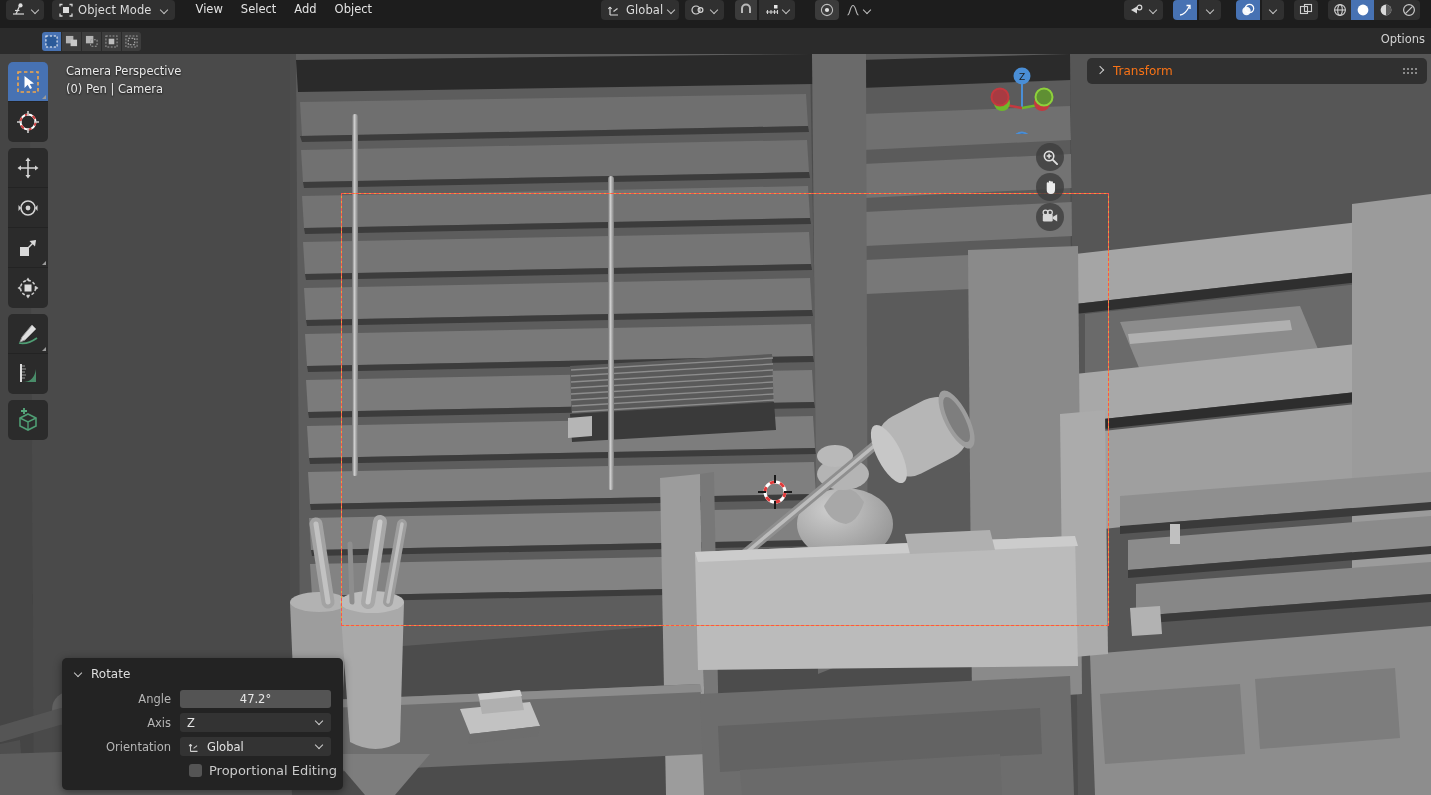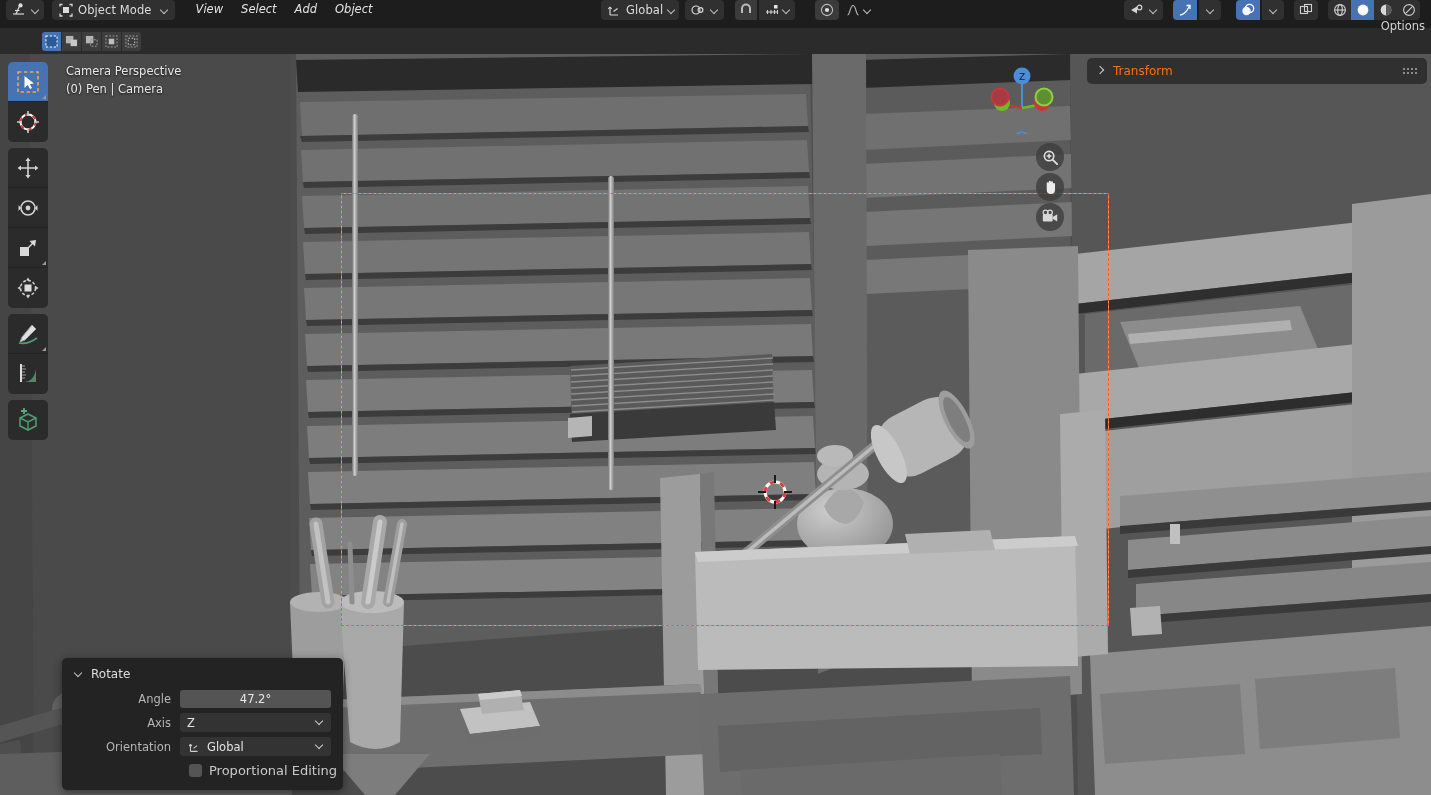--- a/index.html
+++ b/index.html
@@ -38,21 +38,21 @@
     position:absolute; left:0; top:28px; width:1431px; height:26px;
     background:#2b2b2b; display:flex; align-items:center; padding-left:42px;
   }
   .selbtn{
     width:19px; height:19px; background:#3d3d3d; display:flex; align-items:center; justify-content:center;
     margin-right:1px;
   }
   .selbtn:first-child{ border-radius:3px 0 0 3px; }
   .selbtn.active{ background:#4772b3; }
   .options-lbl{
-    position:absolute; right:6px; top:19px; color:#d2d2d2; font-size:11.5px;
+    position:absolute; right:6px; top:32px; color:#d2d2d2; font-size:11.5px;
   }
 
   
   .viewport{
     position:absolute; left:0; top:54px; width:1431px; height:741px;
     overflow:hidden; background:#4a4a4a;
   }
   .vp-canvas{ position:absolute; inset:0; }
 
   .vp-text{
@@ -167,21 +167,21 @@
       <div class="pill" style="height:20px;padding:0 6px 0 6px;">
         <svg class="ico" viewBox="0 0 16 16">
           <path d="M2 4.5 V2.5 H4.5 M11.5 2.5 H14 V4.5 M14 11.5 V14 H11.5 M4.5 14 H2 V11.5" stroke="#d6d6d6" stroke-width="1.3" fill="none"></path>
           <rect x="5" y="5" width="6" height="6" fill="#dcdcdc"></rect>
         </svg>
         <span class="tb-label">Object Mode</span>
         <span class="chev" style="margin-left:4px;"></span>
       </div>
     </div>
 
-    <div class="tb-group" style="margin-left:12px;font-style:italic;">
+    <div class="tb-group" style="margin-left:12px;">
       <span class="menu-item">View</span>
       <span class="menu-item">Select</span>
       <span class="menu-item">Add</span>
       <span class="menu-item">Object</span>
     </div>
 
     <div class="tb-group" style="position:absolute; left:601px; gap:6px;">
       <div class="pill" style="width:78px;">
         <svg class="ico" viewBox="0 0 16 16">
           <path d="M4 13 V5 M4 13 H12" stroke="#d4d4d4" stroke-width="1.2" fill="none"></path>

